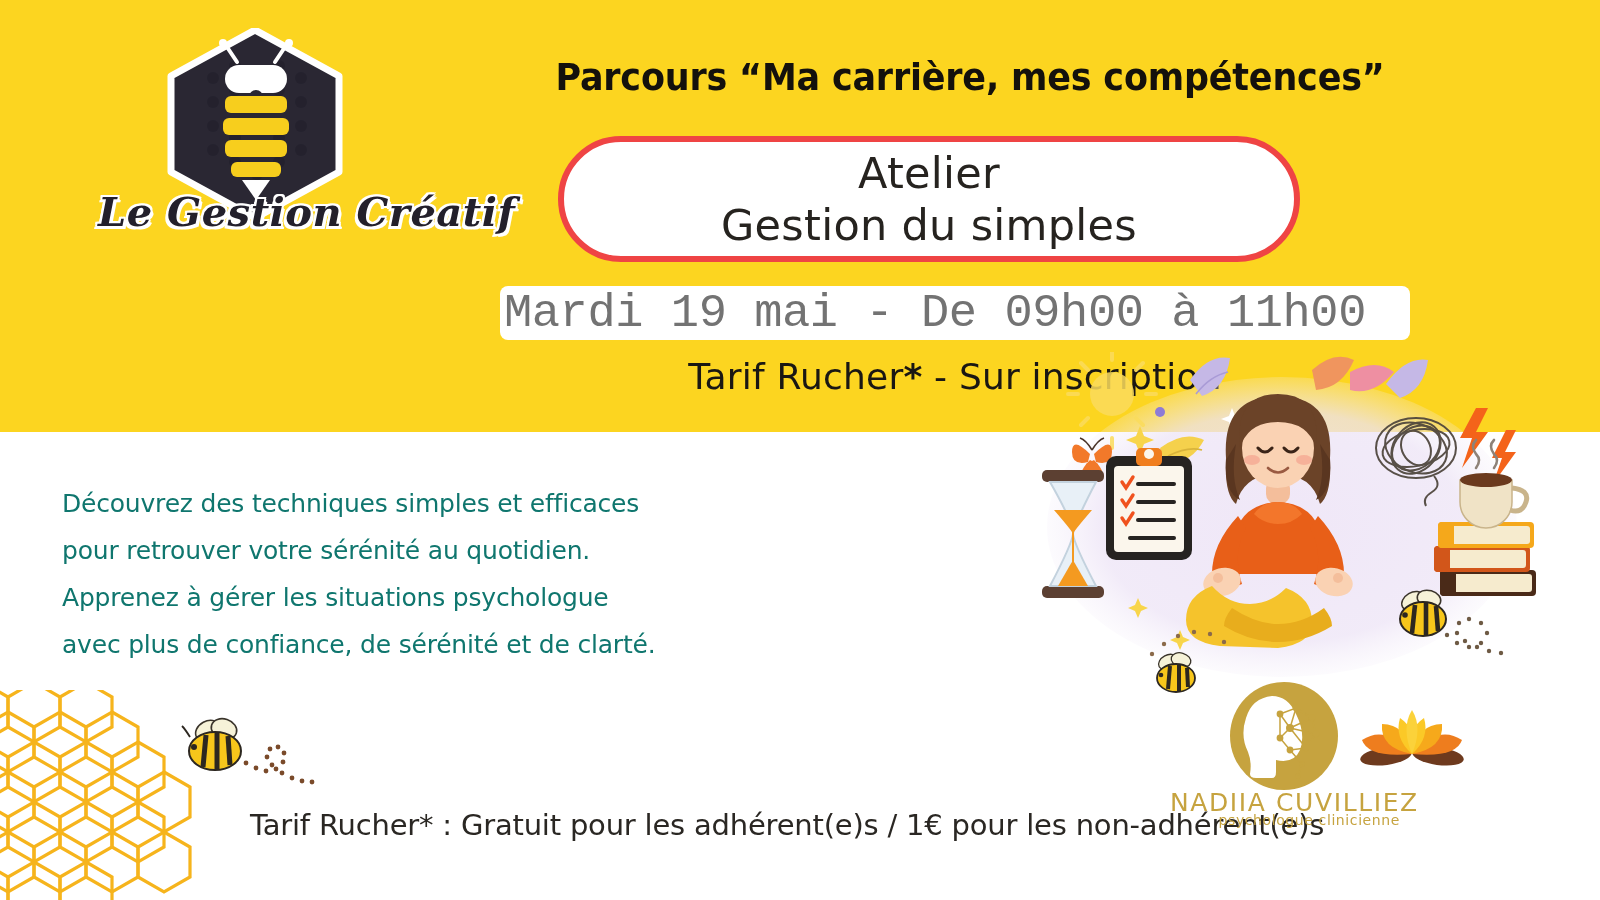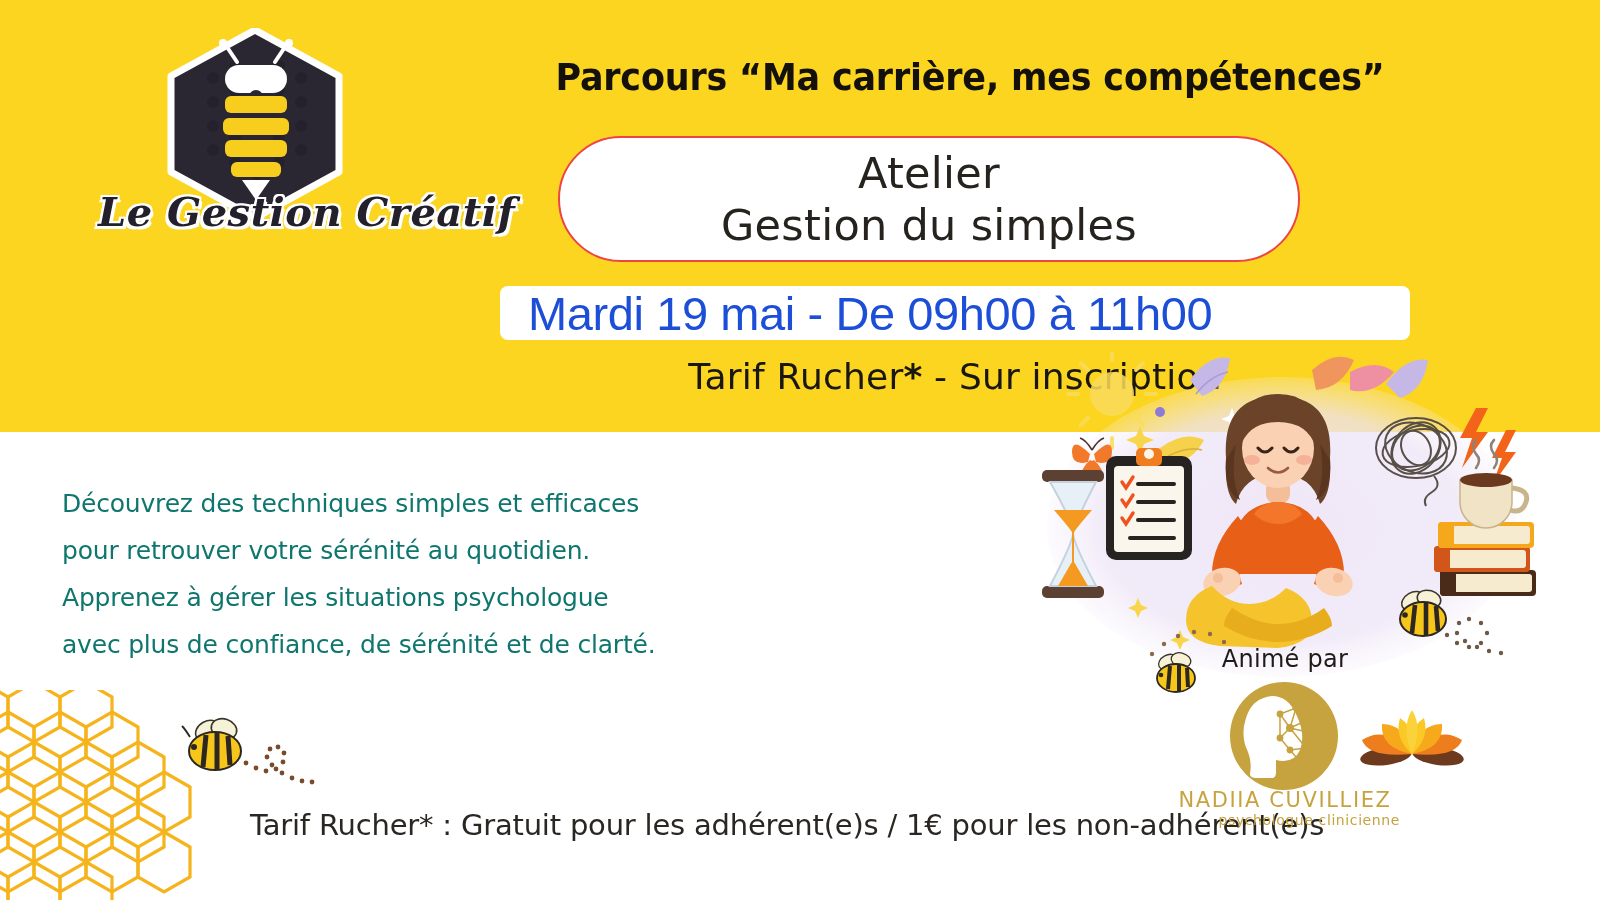--- a/index.html
+++ b/index.html
@@ -41,40 +41,40 @@
     text-align:center;
     font-family:"DejaVu Sans", sans-serif;
     font-weight:bold;font-size:38px;line-height:1.15;
     color:#14110C;letter-spacing:-.2px;
     transform:scaleX(.92);transform-origin:center;
   }
 
   
   .pill{
     position:absolute;left:558px;top:136px;width:742px;height:126px;
-    background:#fff;border:2px solid #ef4444;border-radius:64px;
+    background:#fff;border:6px solid #ef4444;border-radius:64px;
     box-sizing:border-box;
     display:flex;flex-direction:column;align-items:center;justify-content:center;
   }
   .pill-line{
     font-family:"DejaVu Sans", sans-serif;
     font-size:43px;line-height:1.22;color:#26231F;
     font-weight:400;letter-spacing:.3px;white-space:nowrap;
   }
 
   
   .datebar{
     position:absolute;left:500px;top:286px;width:910px;height:54px;
     background:#fff;border-radius:8px;
     display:flex;align-items:center;
   }
   .datebar span{
-    font-family:Liberation Sans, sans-serif;
-    font-size:47px;color:#1d4ed8;letter-spacing:-.4px;
-    padding-left:28px;white-space:nowrap;
+    font-family:Liberation Mono, monospace;
+    font-size:47px;color:#737373;letter-spacing:-.4px;
+    padding-left:4px;white-space:nowrap;
     line-height:1;
   }
 
   
   .tarif{
     position:absolute;left:500px;top:356px;width:910px;
     text-align:center;
     font-family:"DejaVu Sans", sans-serif;
     font-size:36px;color:#1A1713;letter-spacing:.2px;white-space:nowrap;
   }
@@ -107,21 +107,21 @@
   
   .anime-par{
     position:absolute;left:1180px;top:645px;width:210px;text-align:center;
     font-family:"DejaVu Sans", sans-serif;
     font-size:24px;color:#1F1C18;letter-spacing:.3px;
   }
   .speaker-logo{position:absolute;left:1228px;top:680px;width:112px;height:112px;}
   .speaker-name{
     position:absolute;left:1170px;top:788px;width:230px;text-align:center;
     font-family:"DejaVu Sans", sans-serif;
-    font-size:21px;color:#C6A33F;letter-spacing:1.6px;white-space:nowrap;
+    font-size:25px;color:#C6A33F;letter-spacing:1.6px;white-space:nowrap;
   }
   .speaker-role{
     position:absolute;left:1170px;top:812px;width:230px;text-align:right;
     font-family:"DejaVu Sans", sans-serif;
     font-size:14px;color:#C6A33F;letter-spacing:.6px;white-space:nowrap;
   }
   .lotus{position:absolute;left:1352px;top:690px;width:120px;height:80px;}
   .bee-right{position:absolute;left:1395px;top:585px;width:120px;height:90px;}
 </style>
 </head>
@@ -449,21 +449,20 @@
           <circle cx="64" cy="38" r="2.2"></circle>
           <circle cx="62" cy="48" r="2.2"></circle>
         <circle cx="70" cy="56" r="2.2"></circle>
           <circle cx="82" cy="62" r="2.2"></circle>
           <circle cx="94" cy="66" r="2.2"></circle>
         <circle cx="106" cy="68" r="2.2"></circle>
       </g>
     </svg>
   </div>
 
-  <div class="anime-par">Animé par</div>
 
   <div class="speaker-logo">
     <svg viewBox="0 0 112 112" width="112" height="112">
       <circle cx="56" cy="56" r="54" fill="#C6A33F"></circle>
       <path d="M44 16 q-20 2 -26 22 q-6 18 2 34 q4 10 2 22 q0 4 6 4 h16 q4 0 4 -6 v-12 q18 4 24 -10 q6 -16 -4 -36 q-8 -18 -24 -18 z" fill="#FFFFFF"></path>
       <path d="M34 52 q-6 2 -6 8 q0 6 6 8" fill="none" stroke="#FFFFFF" stroke-width="2.4"></path>
       <g stroke="#C6A33F" stroke-width="1.5" fill="none">
         <path d="M52 34 L68 28 L84 38 L88 54 L78 68 L62 70 L52 58 Z"></path>
         <path d="M52 34 L62 48 L84 38 M62 48 L78 68 M62 48 L52 58 M68 28 L62 48 M88 54 L62 48"></path>
       </g>

